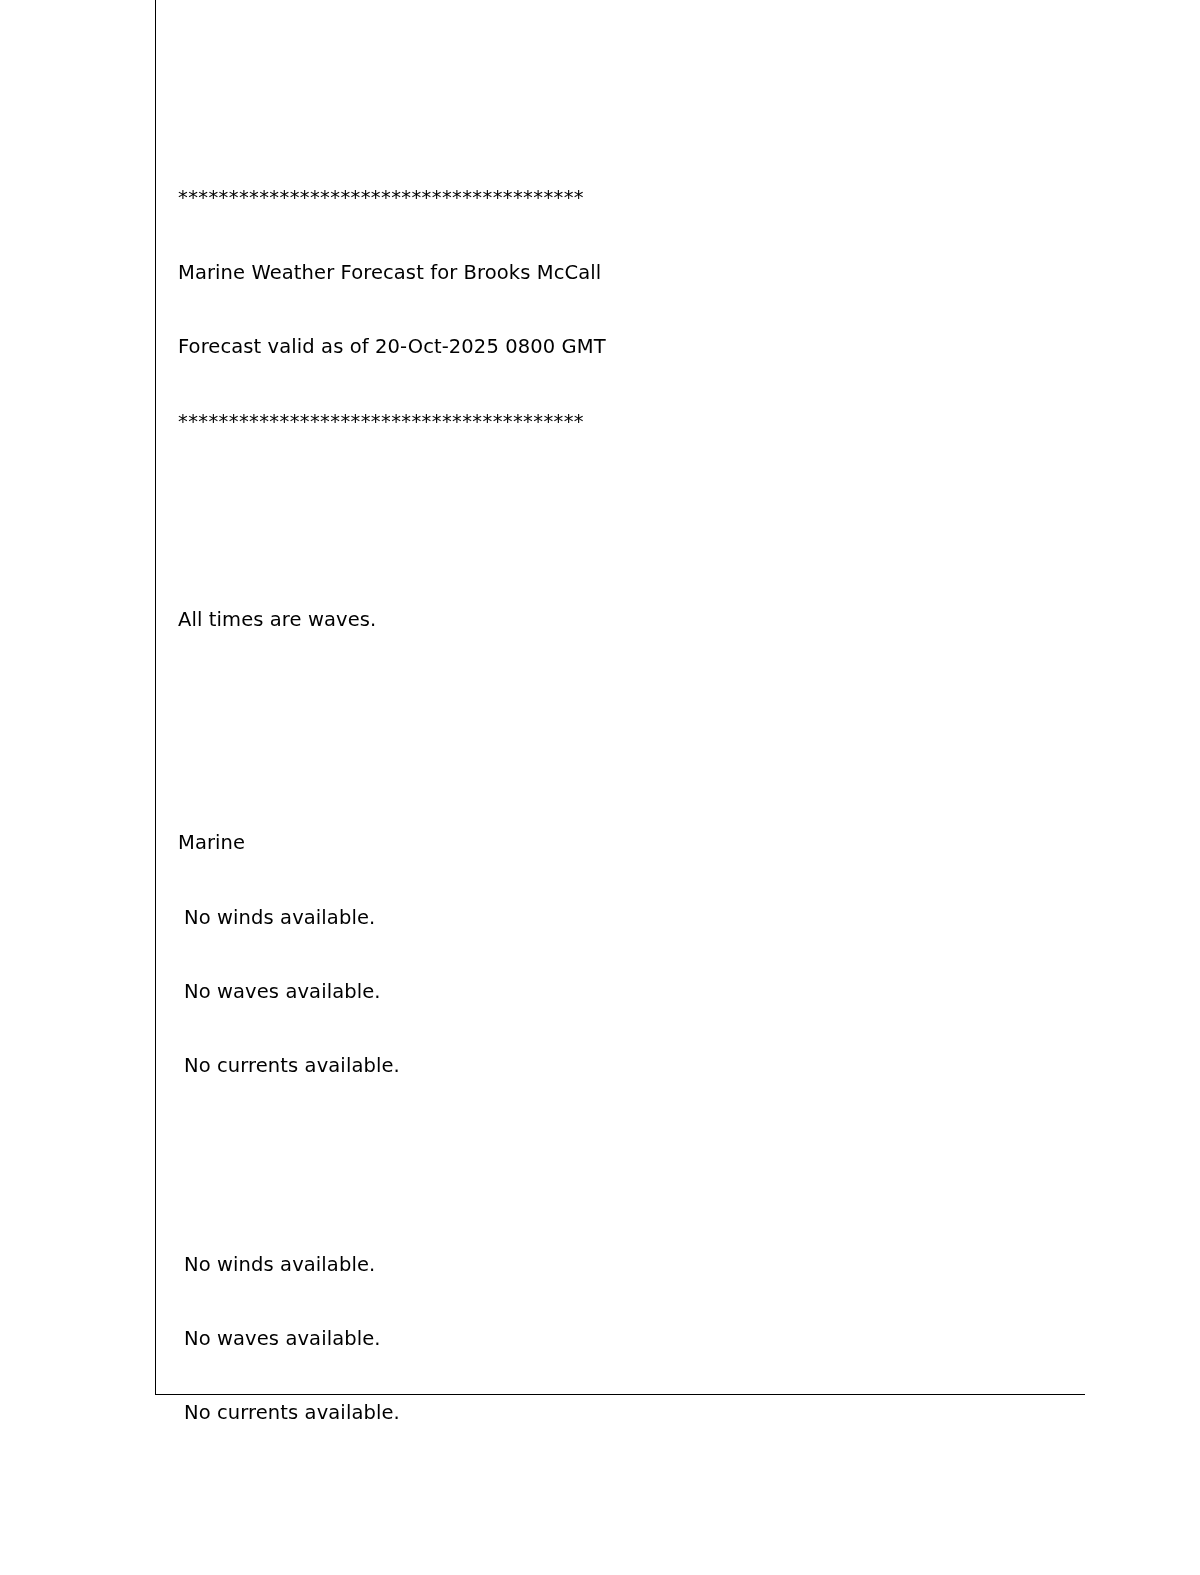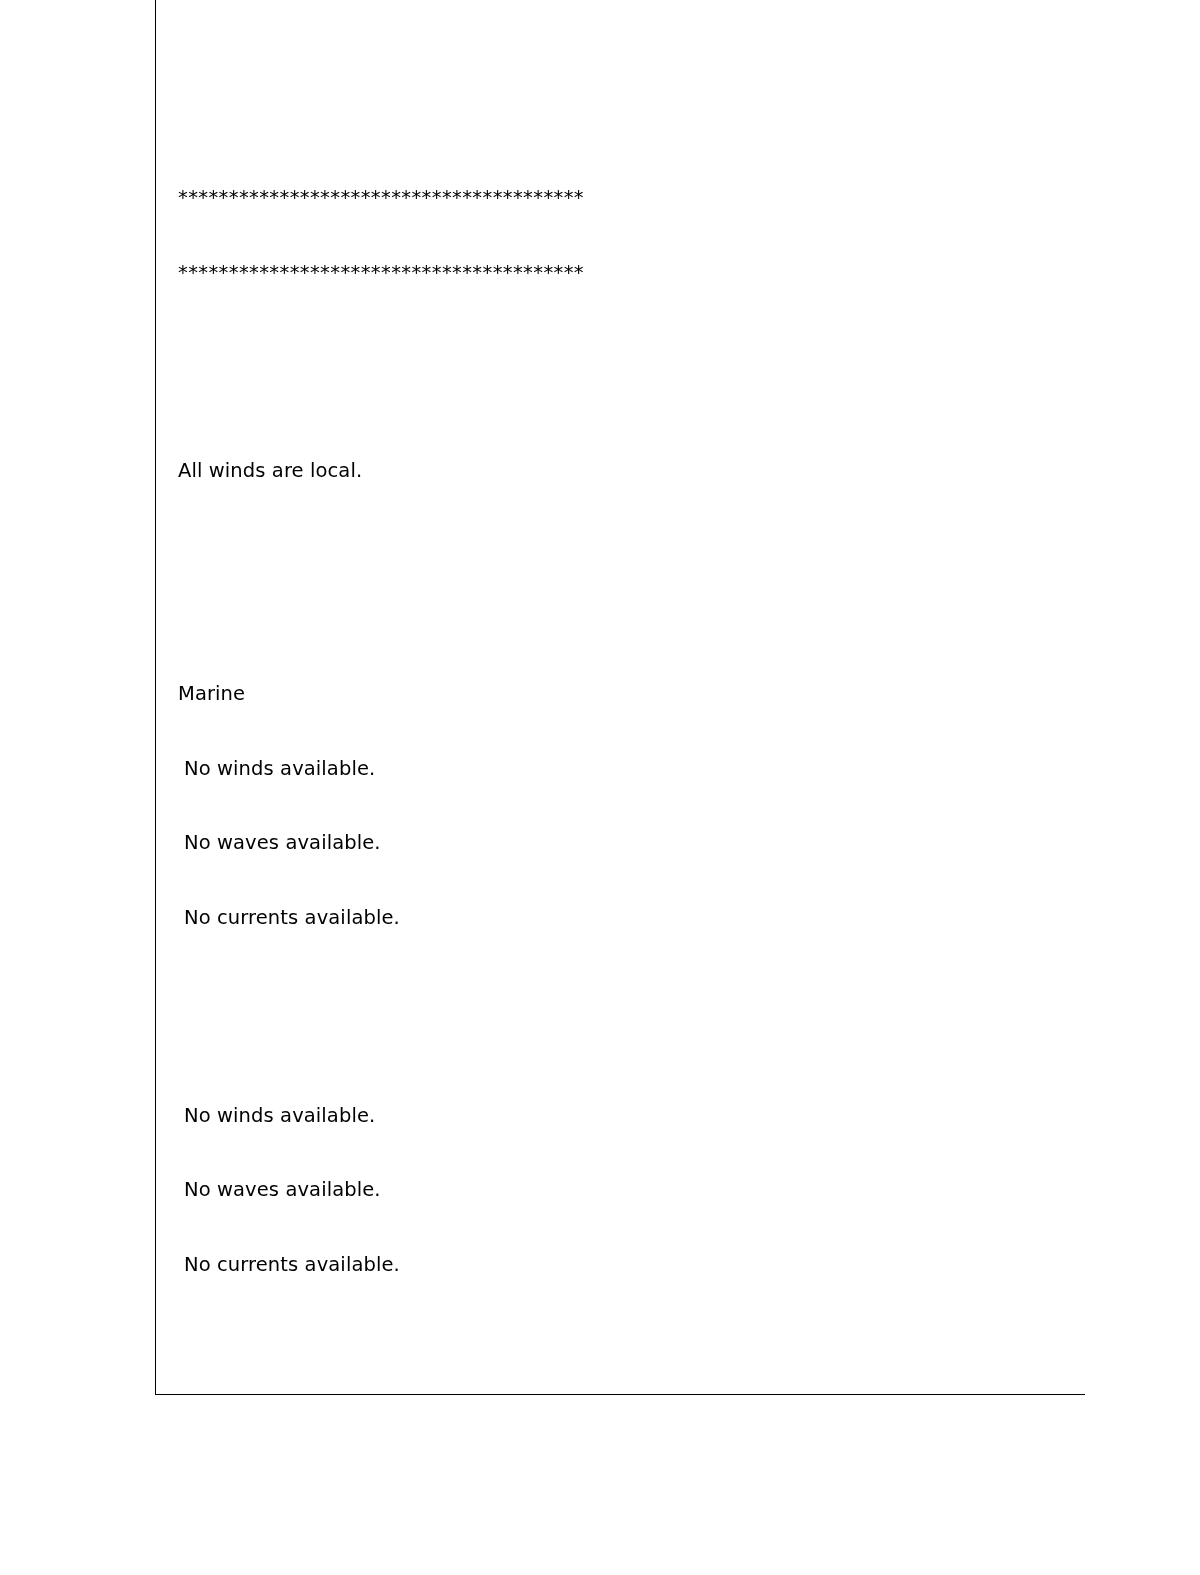--- a/index.html
+++ b/index.html
@@ -60,25 +60,27 @@
 </head>
 <body>
 
 <div class="page">
 
   <div class="frame"></div>
 
   <div class="doc-text">
 
     <div class="line stars">****************************************</div>
+    <div class="line">Marine Weather Forecast for Brooks McCall</div>
+    <div class="line">Forecast valid as of 20-Oct-2025 0800 GMT</div>
     <div class="line stars">****************************************</div>
 
     <div class="blank">&nbsp;</div>
 
-    <div class="line">All winds are local.</div>
+    <div class="line">All times are waves.</div>
 
     <div class="blank">&nbsp;</div>
 
     
     <div class="line">Marine</div>
     <div class="line indent">No winds available.</div>
     <div class="line indent">No waves available.</div>
     <div class="line indent">No currents available.</div>
     <div class="blank">&nbsp;</div>
 

